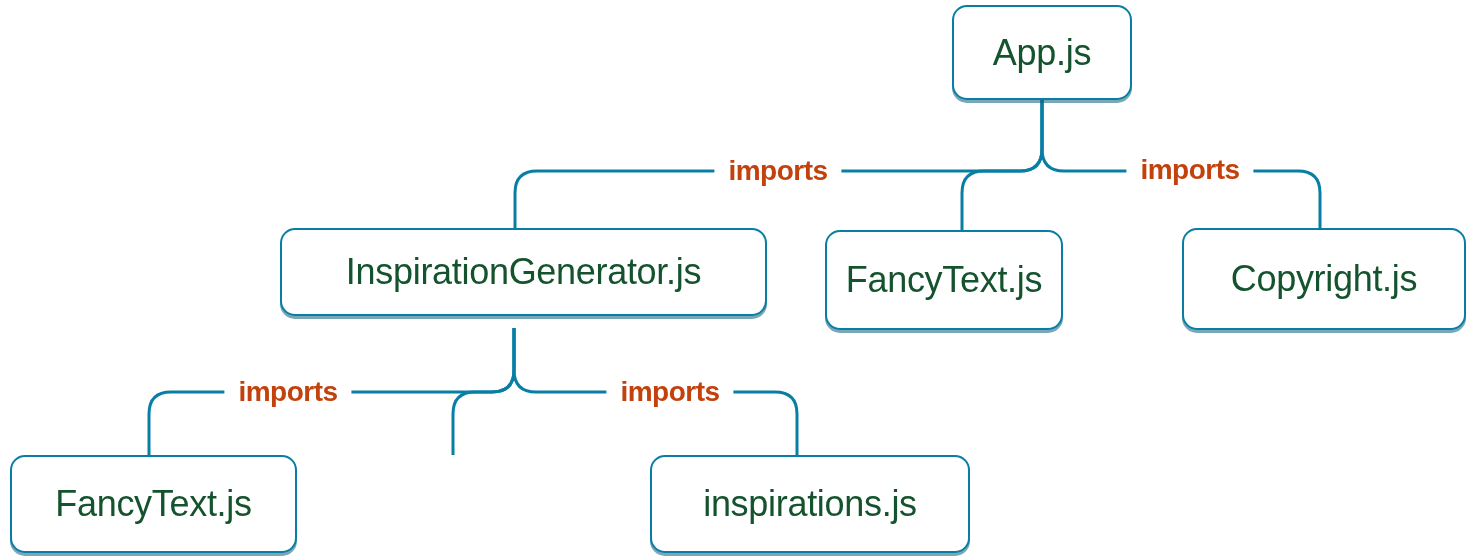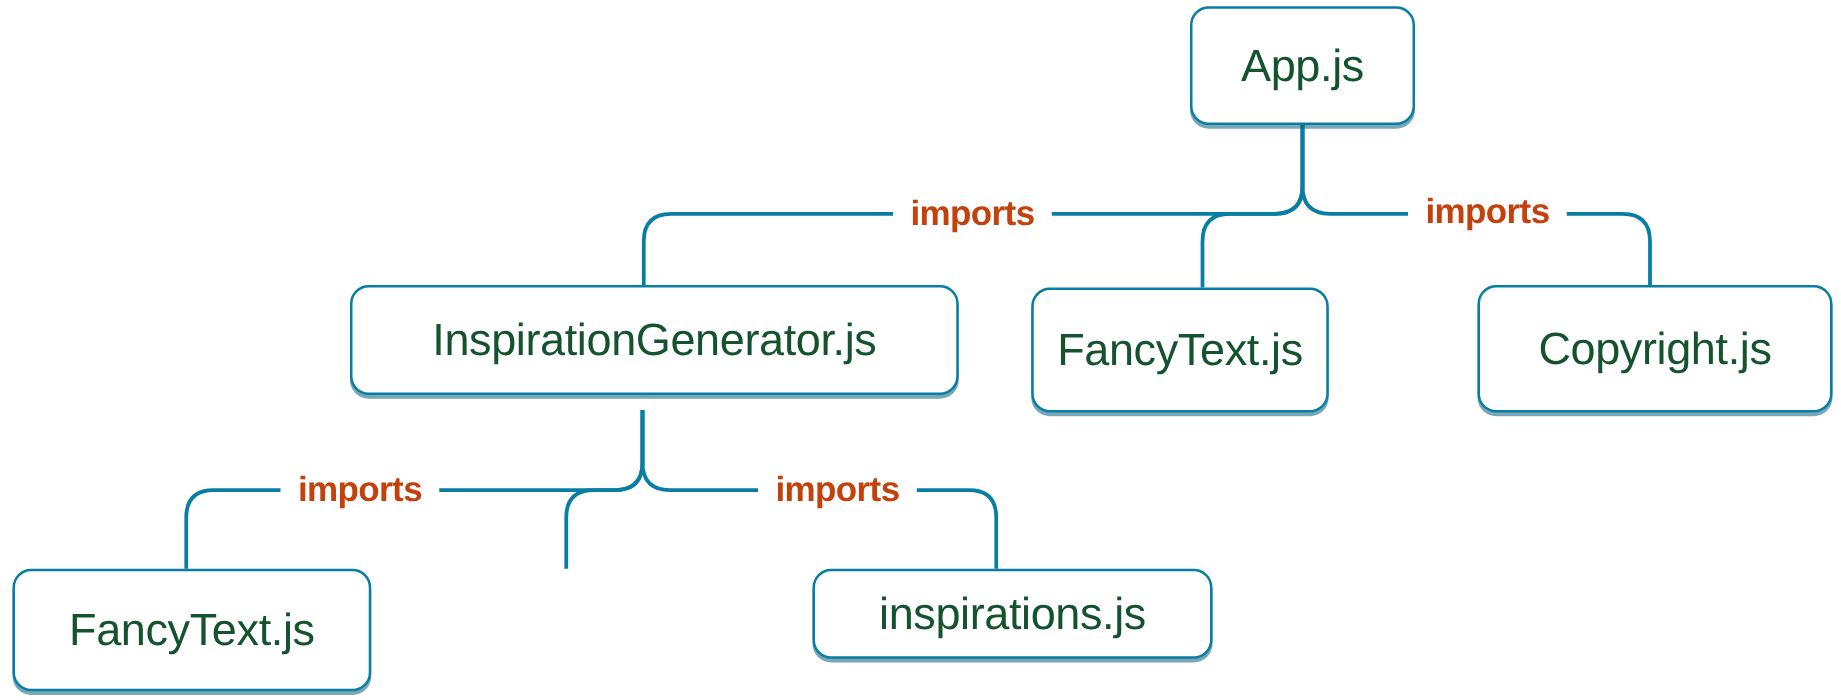--- a/index.html
+++ b/index.html
@@ -37,21 +37,21 @@
     line-height:1.1;
     white-space:nowrap;
   }
   
   .n-app{left:952px;top:5px;width:180px;height:95px;}
   .n-inspgen{left:280px;top:228px;width:487px;height:88px;}
   .n-fancytop{left:825px;top:230px;width:238px;height:100px;}
   .n-copyright{left:1182px;top:228px;width:284px;height:102px;}
   .n-fancybottom{left:10px;top:455px;width:287px;height:98px;}
   .n-color{left:353px;top:455px;width:215px;height:99px;}
-  .n-inspirations{left:650px;top:455px;width:320px;height:72px;}
+  .n-inspirations{left:650px;top:455px;width:320px;height:98px;}
   
   .el-1{left:778px;top:171px;}
   .el-2{left:1190px;top:170px;}
   .el-3{left:288px;top:392px;}
   .el-4{left:670px;top:392px;}
 </style>
 </head>
 <body>
 
 <div class="stage">

